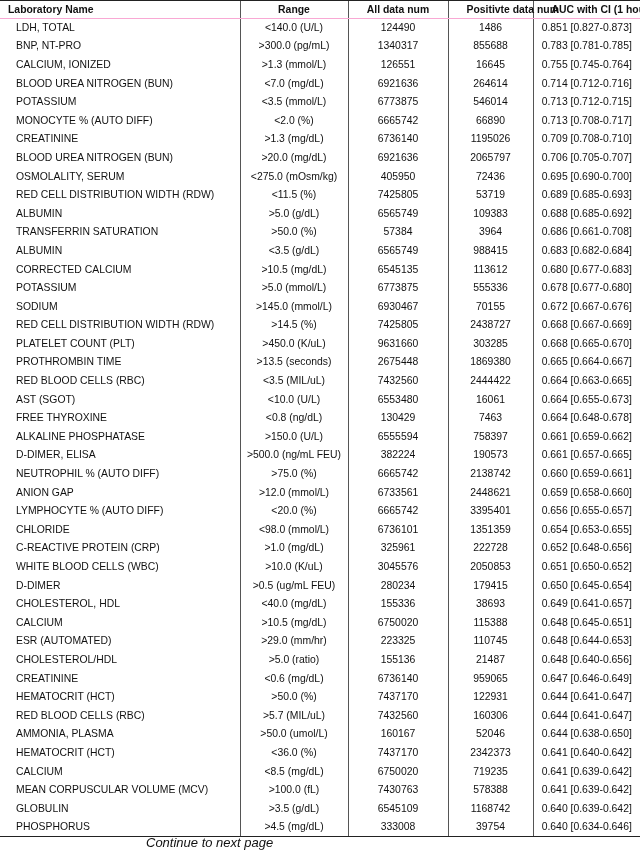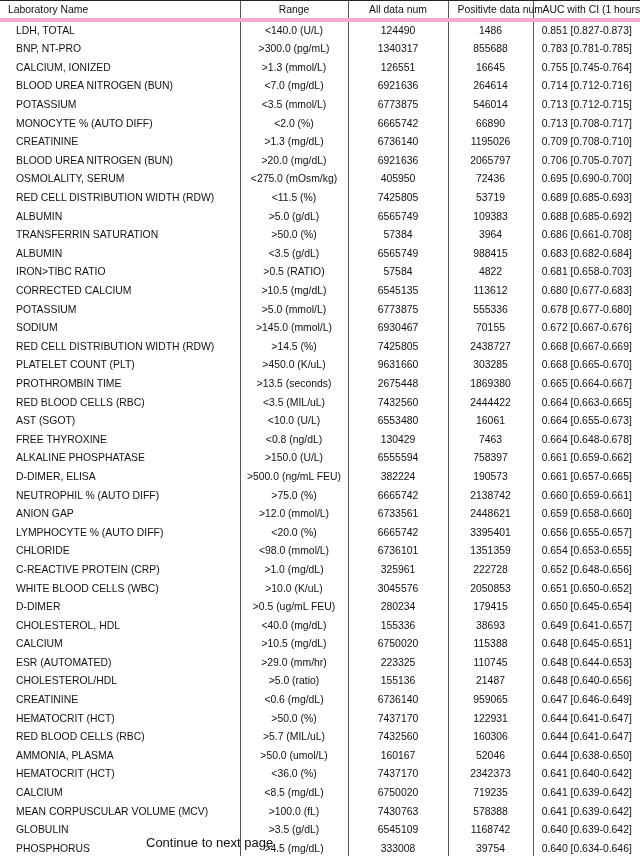--- a/index.html
+++ b/index.html
@@ -27,25 +27,25 @@
     table.lab-table col.c-name { width: 240px; }
     table.lab-table col.c-range { width: 108px; }
     table.lab-table col.c-all { width: 100px; }
     table.lab-table col.c-pos { width: 85px; }
     table.lab-table col.c-auc { width: 107px; }
 
     table.lab-table thead tr {
       height: 18px;
     }
     table.lab-table thead th {
-      font-weight: normal;
+      font-weight: bold;
       text-align: center;
-      padding: 0 9px;
+      padding: 0 18px;
       border-top: 1.5px solid #222;
-      border-bottom: 4px solid #f9a8d4;
+      border-bottom: 1px solid #f9a8d4;
       white-space: nowrap;
       line-height: 17px;
     }
     table.lab-table thead th.name-col {
       text-align: left;
       padding-left: 8px;
     }
     table.lab-table tbody tr {
       height: 18.6px;
     }
@@ -64,20 +64,21 @@
     table.lab-table td + td {
       border-left: 1px solid #555;
     }
     table.lab-table tbody tr:last-child td {
       border-bottom: 1px solid #222;
     }
     .footer-note {
       position: absolute;
       left: 146px;
       top: 834px;
+      font-style: italic;
       font-size: 13px;
       line-height: 18px;
       color: #111;
     }
   </style>
 </head>
 <body>
 
 <table class="lab-table">
   <colgroup>
@@ -182,27 +183,20 @@
         <td>0.686 [0.661-0.708]</td>
       </tr>
       <tr>
         <td class="name-col">ALBUMIN</td>
         <td>&lt;3.5 (g/dL)</td>
         <td>6565749</td>
         <td>988415</td>
         <td>0.683 [0.682-0.684]</td>
       </tr>
       <tr>
-        <td class="name-col">IRON&gt;TIBC RATIO</td>
-        <td>&gt;0.5 (RATIO)</td>
-        <td>57584</td>
-        <td>4822</td>
-        <td>0.681 [0.658-0.703]</td>
-      </tr>
-      <tr>
         <td class="name-col">CORRECTED CALCIUM</td>
         <td>&gt;10.5 (mg/dL)</td>
         <td>6545135</td>
         <td>113612</td>
         <td>0.680 [0.677-0.683]</td>
       </tr>
       <tr>
         <td class="name-col">POTASSIUM</td>
         <td>&gt;5.0 (mmol/L)</td>
         <td>6773875</td>

